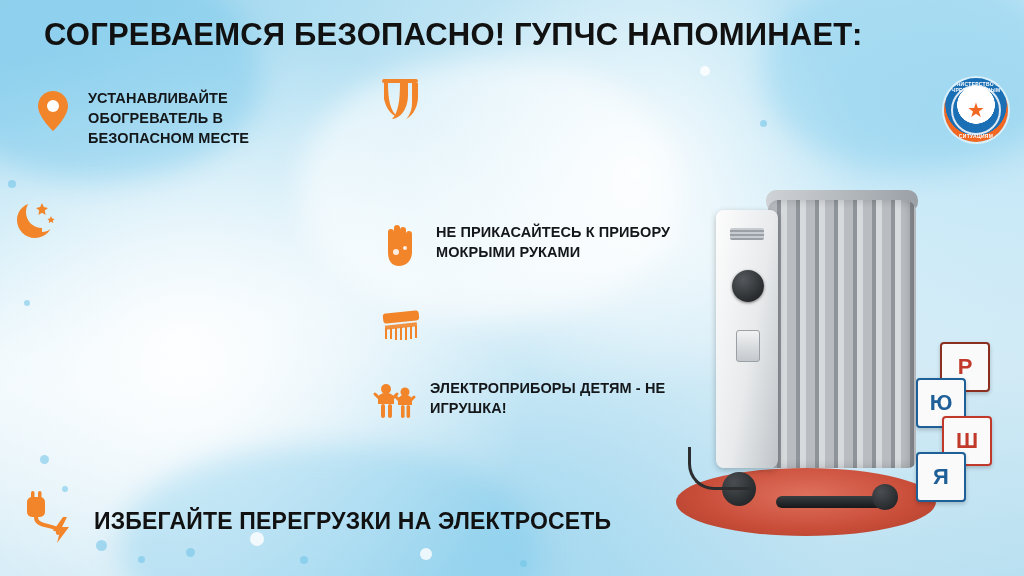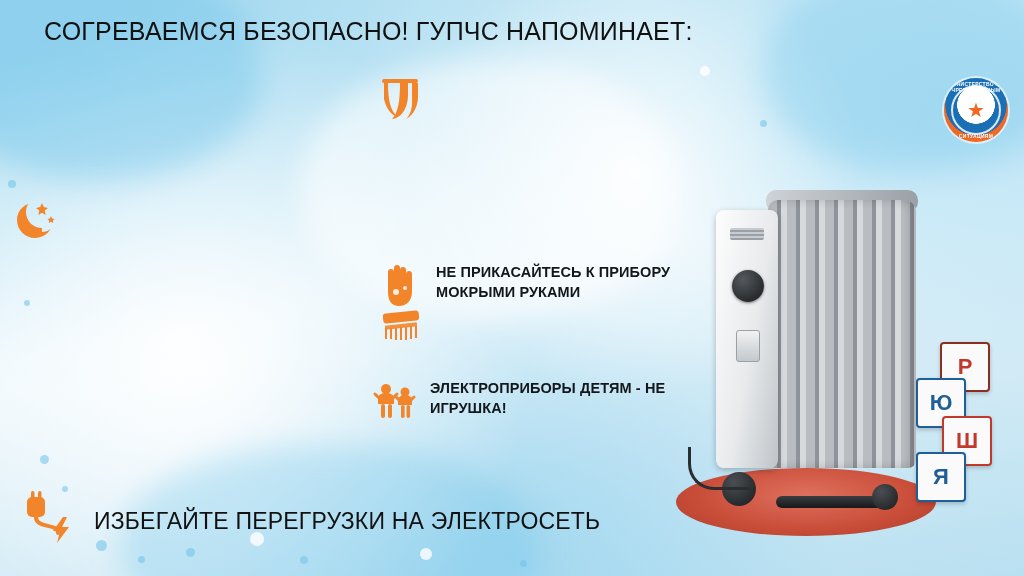--- a/index.html
+++ b/index.html
@@ -18,46 +18,46 @@
       radial-gradient(ellipse at 50% 96%, rgba(120,200,235,0.45) 0%, rgba(120,200,235,0) 45%),
       linear-gradient(170deg,#bfe3f2 0%,#d8eff8 22%,#eef8fc 48%,#cfe9f5 75%,#b9e0f1 100%);
   }
   
   .speck{position:absolute;border-radius:50%;background:rgba(110,195,232,0.55);}
   .speck.w{background:rgba(255,255,255,0.8);}
   .wash{position:absolute;border-radius:50% 45% 55% 50%/50% 55% 45% 50%;filter:blur(14px);}
 
   .title{
     position:absolute;left:44px;top:18px;width:960px;
-    font-size:25px;font-weight:normal;color:#111111;letter-spacing:0.2px;
+    font-size:31px;font-weight:bold;color:#111111;letter-spacing:0.2px;
     text-transform:uppercase;line-height:1.1;
   }
 
   .item{position:absolute;display:flex;align-items:flex-start;}
   .item .ico{flex:0 0 auto;width:46px;height:46px;margin-right:12px;display:flex;align-items:center;justify-content:center;}
   .item .txt{
     font-size:14.5px;font-weight:bold;color:#14171a;line-height:1.38;
     text-transform:uppercase;letter-spacing:0.1px;
   }
 
   
   #i1{left:30px;top:88px;width:300px;}
   #i2{left:12px;top:198px;width:330px;}
   #i3{left:12px;top:358px;width:340px;}
   
   #i4{left:378px;top:84px;width:330px;}
-  #i5{left:378px;top:222px;width:330px;margin-top:40px;}
+  #i5{left:378px;top:222px;width:330px;}
   #i6{left:378px;top:300px;width:330px;}
   #i7{left:372px;top:378px;width:330px;}
 
   .bottom{
     position:absolute;left:22px;top:488px;display:flex;align-items:center;
   }
   .bottom .ico{width:58px;height:58px;margin-right:14px;display:flex;align-items:center;justify-content:center;}
-  .bottom .txt{font-size:23px;font-weight:normal;color:#111;text-transform:uppercase;letter-spacing:0.2px;margin-top:8px;}
+  .bottom .txt{font-size:23px;font-weight:bold;color:#111;text-transform:uppercase;letter-spacing:0.2px;margin-top:8px;}
 
   
   .emblem{
     position:absolute;right:16px;top:78px;width:64px;height:64px;border-radius:50%;
     background:radial-gradient(circle at 50% 42%, #ffffff 0 38%, #1b6fb5 39% 62%, #f26722 63% 80%, #1b6fb5 81% 100%);
     box-shadow:0 0 0 2px rgba(255,255,255,0.6);
     overflow:hidden;
   }
   .emblem .e-star{
     position:absolute;left:50%;top:50%;transform:translate(-50%,-50%);
@@ -164,20 +164,29 @@
 
   <div class="title">СОГРЕВАЕМСЯ БЕЗОПАСНО! ГУпЧС НАПОМИНАЕТ:</div>
 
   <div class="emblem">
     <div class="e-ring"></div>
     <div class="e-txt">МИНИСТЕРСТВО ПО ЧРЕЗВЫЧАЙНЫМ</div>
     <div class="e-star">★</div>
     <div class="e-txt2">СИТУАЦИЯМ</div>
   </div>
 
+  <div class="item" id="i1">
+    <div class="ico">
+      <svg width="40" height="44" viewBox="0 0 40 44">
+        <path d="M20 2C11.7 2 5 8.7 5 17c0 11 15 25 15 25s15-14 15-25C35 8.7 28.3 2 20 2z" fill="#f2852a"></path>
+        <circle cx="20" cy="17" r="6" fill="#ffffff"></circle>
+      </svg>
+    </div>
+    <div class="txt">УСТАНАВЛИВАЙТЕ ОБОГРЕВАТЕЛЬ В БЕЗОПАСНОМ МЕСТЕ</div>
+  </div>
 
   <div class="item" id="i2">
     <div class="ico">
       <svg width="46" height="46" viewBox="0 0 46 46">
         <path d="M30 30c-9 0-16-7-16-16 0-3 .8-5.7 2.2-8C9.6 8.4 5 14.6 5 22c0 9.9 8.1 18 18 18 6.6 0 12.4-3.6 15.5-9-2.4 1.9-5.4 3-8.5 3z" fill="#f2852a"></path>
         <path d="M30 5l1.8 4.1L36 10l-3.2 2.6.8 4.4-3.6-2.3-3.6 2.3.8-4.4L24 10l4.2-.9z" fill="#f2852a"></path>
         <path d="M39 18l1.1 2.4 2.6.5-1.9 1.6.5 2.6-2.3-1.4-2.3 1.4.5-2.6-1.9-1.6 2.6-.5z" fill="#f2852a"></path>
       </svg>
     </div>
   </div>

